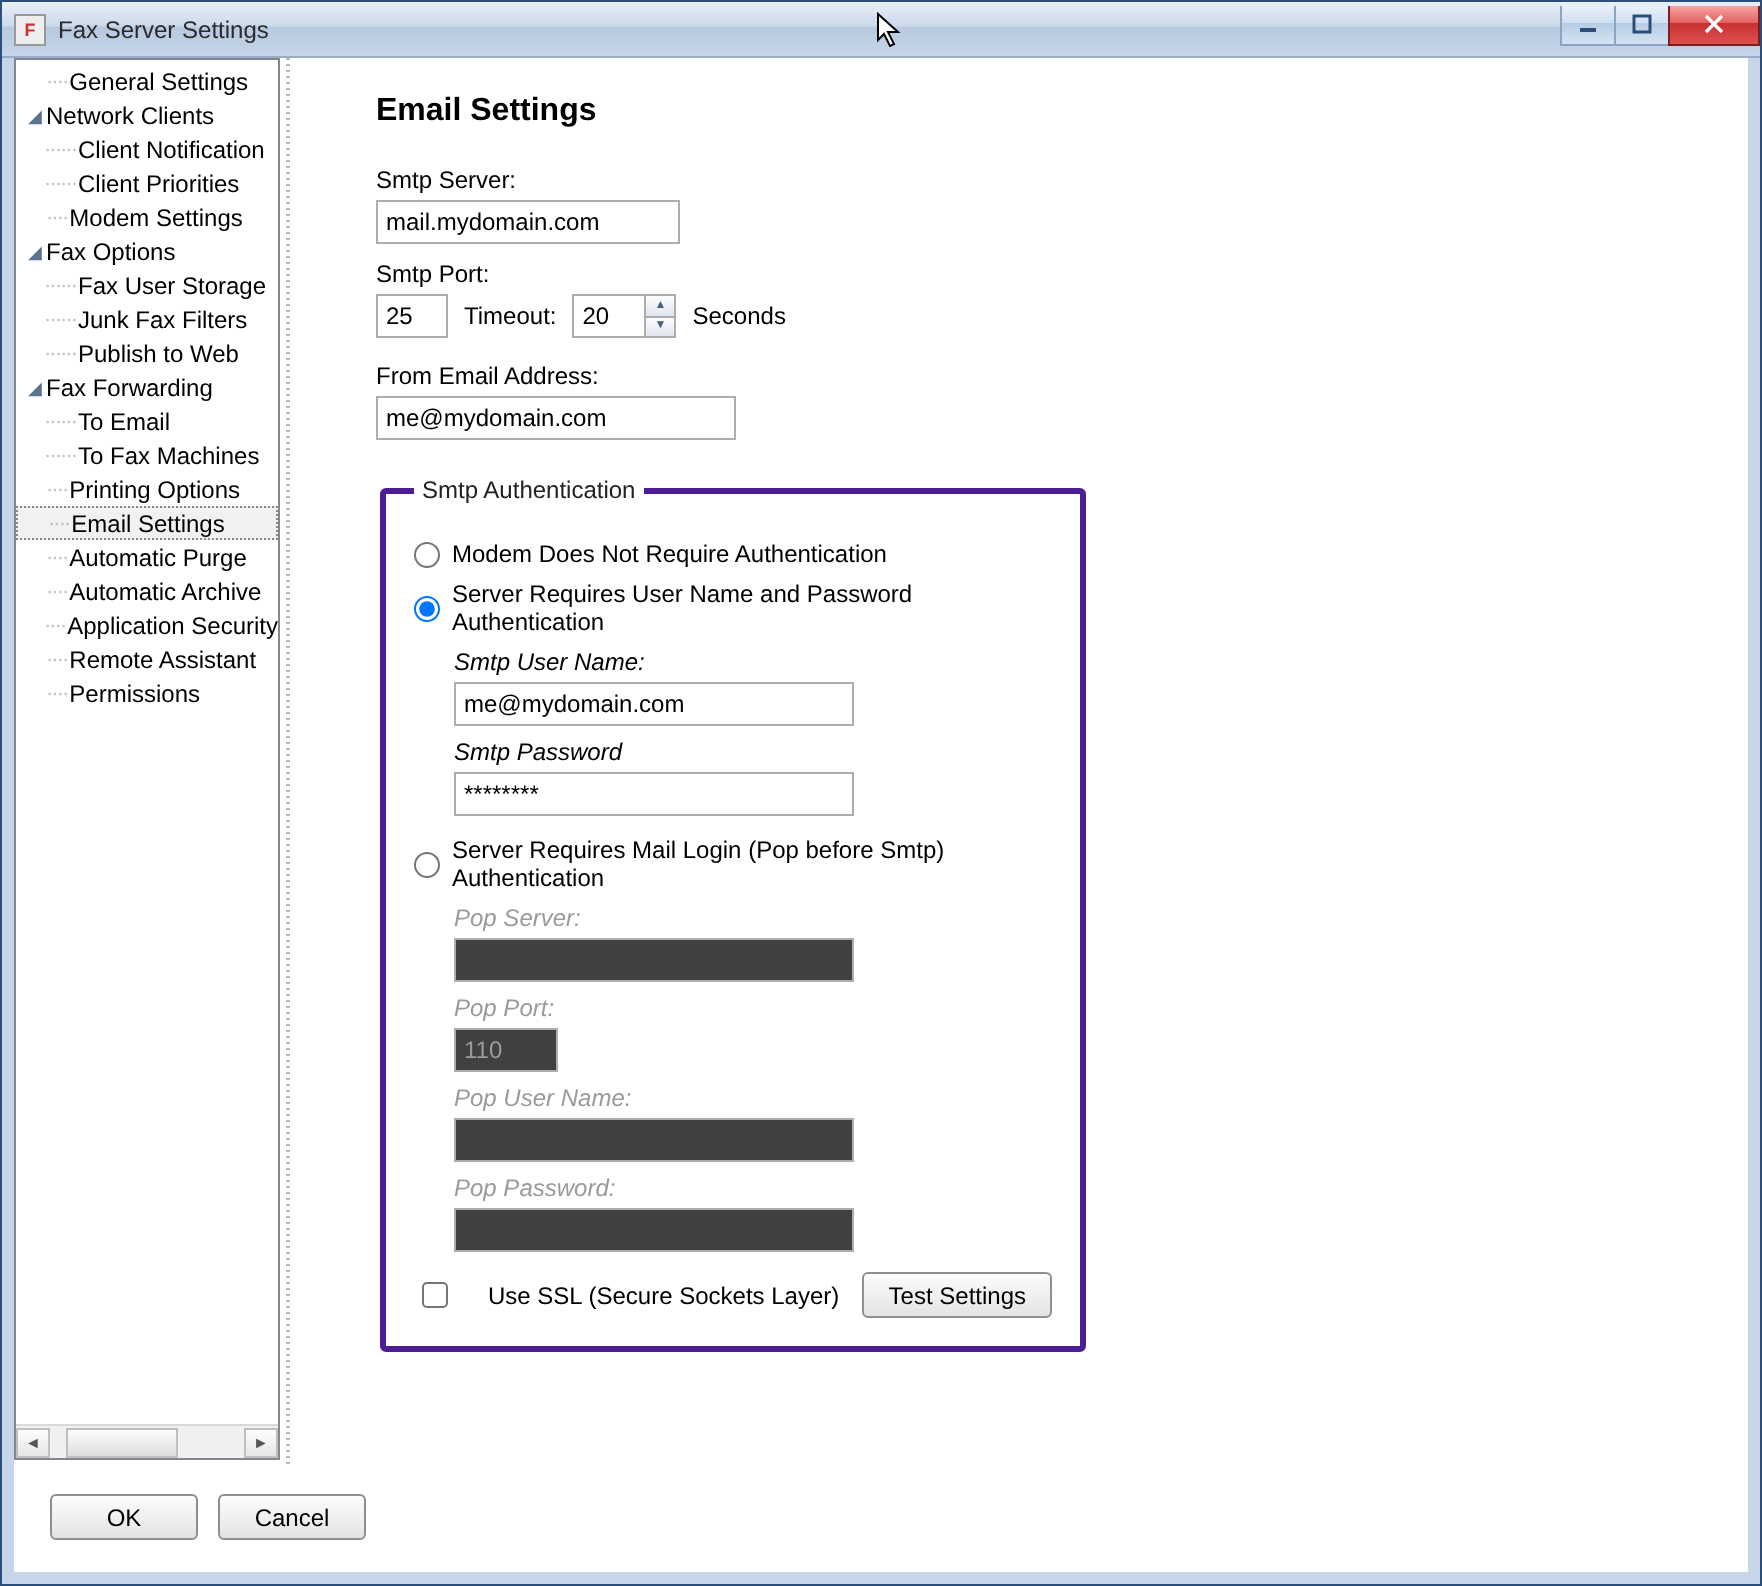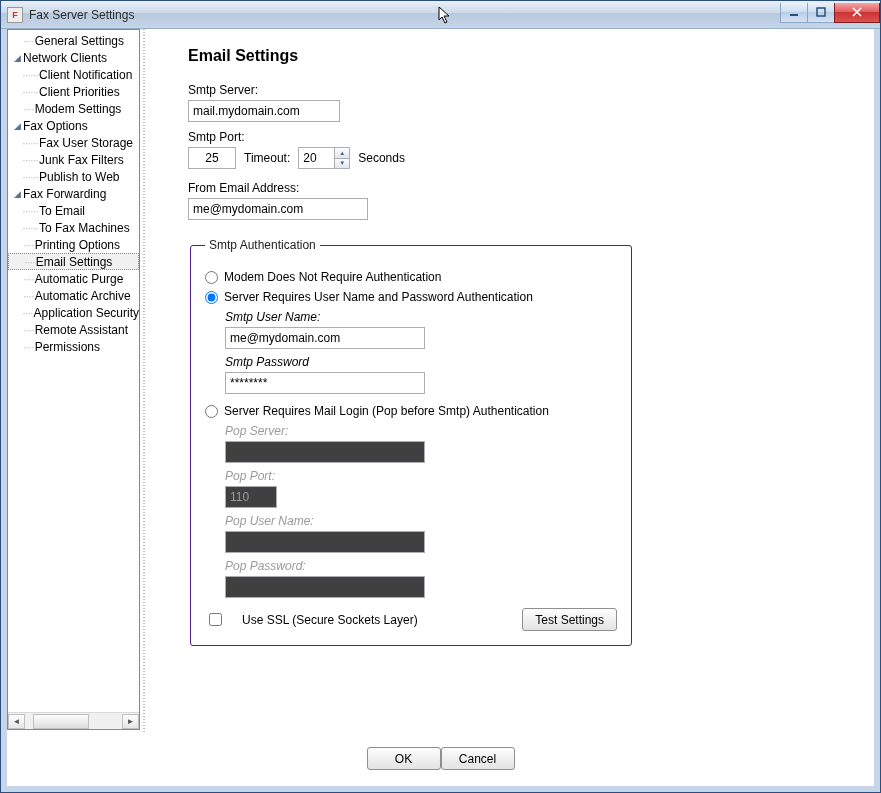--- a/index.html
+++ b/index.html
@@ -89,33 +89,33 @@
   .main { flex:1; padding: 18px 26px 10px 40px; overflow:auto; }
   h1 { font-size:16px; font-weight:bold; margin:0 0 18px 0; color:#000; }
   .form-row { margin-bottom: 8px; }
   .form-row label.top { display:block; margin-bottom:3px; }
   input[type=text], input[type=password] {
     border:1px solid #abadb3; height:22px; padding:2px 4px; font-family:inherit; font-size:12px;
     background:#fff;
   }
   .smtp-server { width:152px; border-color:#3c7fb1; }
   .inline { display:flex; align-items:center; gap:8px; }
-  .port { width:48px;text-align:center; }
+  .port { width:36px; }
   .spinbox { display:flex; align-items:stretch; }
   .spinbox input { width:36px; border-right:none; }
   .spinbox .spins { width:16px; display:flex; flex-direction:column; border:1px solid #abadb3;}
   .spinbox .spins button { flex:1; border:none; background:linear-gradient(#fdfdfd,#e0e6ef);
     font-size:6px; color:#41607d; padding:0; line-height:1; cursor:pointer;}
   .spinbox .spins button + button { border-top:1px solid #abadb3; }
 
   
   fieldset {
-    border:1px solid #4c1d95; border-radius:3px;
+    border:3px solid #4c1d95; border-radius:3px;
     padding:12px 14px 14px 14px; margin-top:18px;
-    width: 442px;
+    width: 353px;
   }
   legend { padding:0 4px; color:#222; }
   .radio-row { display:flex; align-items:center; margin:6px 0; }
   .radio-row input[type=radio]{ margin:0 6px 0 0; }
   .indent-block { margin-left:20px; margin-top:4px; margin-bottom:10px; }
   .indent-block label { display:block; margin:6px 0 3px 0;font-style:italic; }
   .indent-block.disabled label { color:#9a9a9a; }
   .indent-block.disabled input { background:#404040; color:#9a9a9a; }
   .field-200 { width:200px; }
   .field-60 { width:52px; }
@@ -126,21 +126,21 @@
   .btn {
     height:23px; padding:0 12px;
     border:1px solid #8e8f8f; background:linear-gradient(#fdfdfd,#e3e3e3);
     font-family:inherit; font-size:12px; border-radius:3px; cursor:pointer;
   }
 
   
   .footer {
     border-top:1px solid transparent;
     padding:14px 18px 16px;
-    display:flex; justify-content:center; 
+    display:flex; justify-content:flex-start; gap:10px;
   }
   .footer .btn { width:74px; }
 
   .cursor-pointer { position:absolute; left:438px; top:6px; pointer-events:none; }
 </style>
 </head>
 <body>
 
 <div class="window">
 

